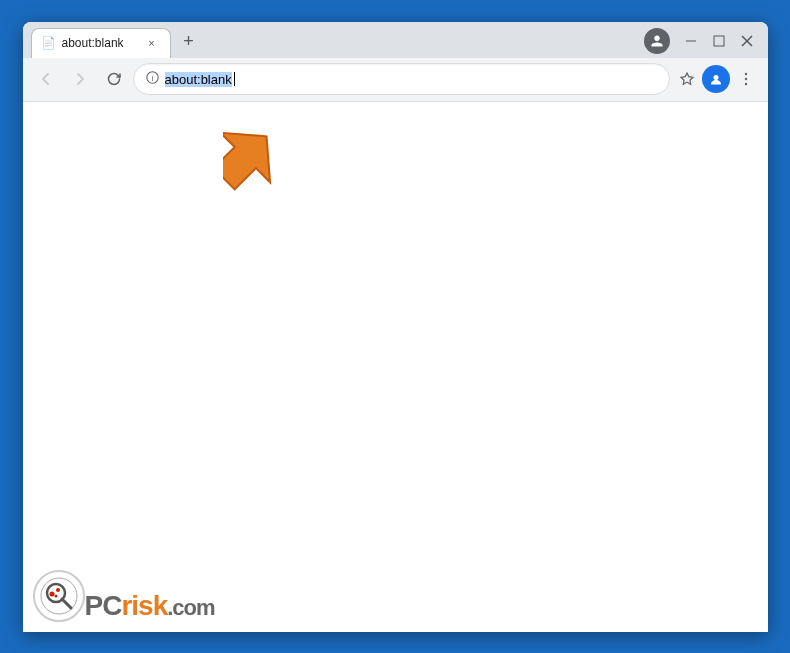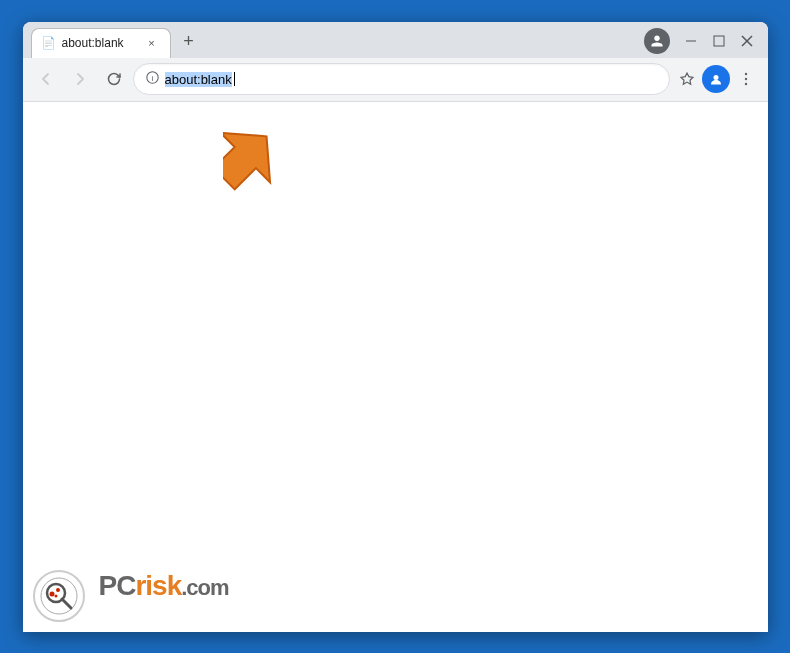--- a/index.html
+++ b/index.html
@@ -258,22 +258,22 @@
       width: 80px;
       height: 80px;
     }
 
     
     .watermark {
       position: absolute;
       bottom: 10px;
       left: 10px;
       display: flex;
-      align-items: flex-start;
-      gap: 14px;
+      align-items: flex-end;
+      gap: 0;
     }
 
     .pcrisk-logo-icon {
       width: 52px;
       height: 52px;
       background: #fff;
       border-radius: 50%;
       border: 2px solid #ccc;
       display: flex;
       align-items: center;

